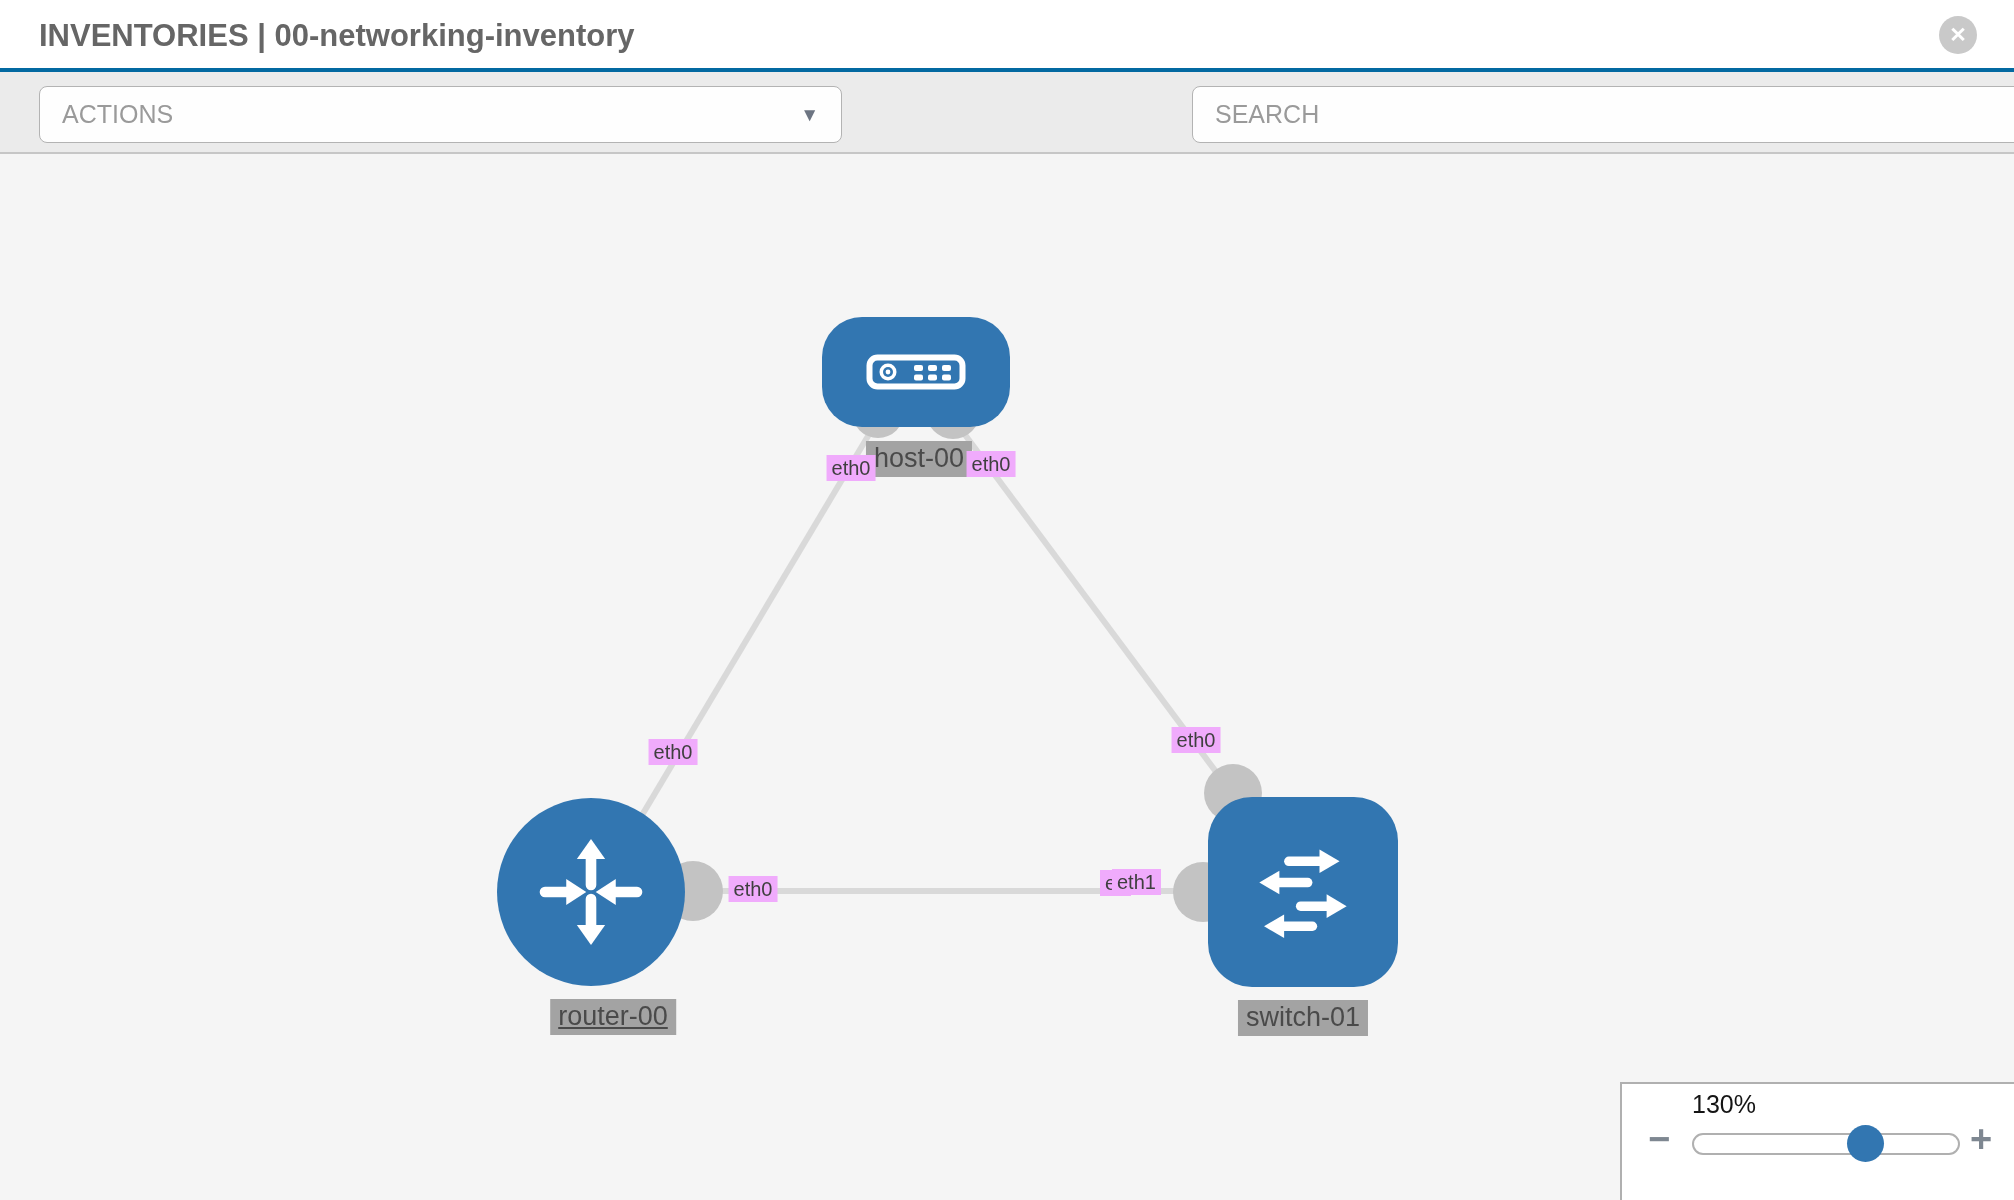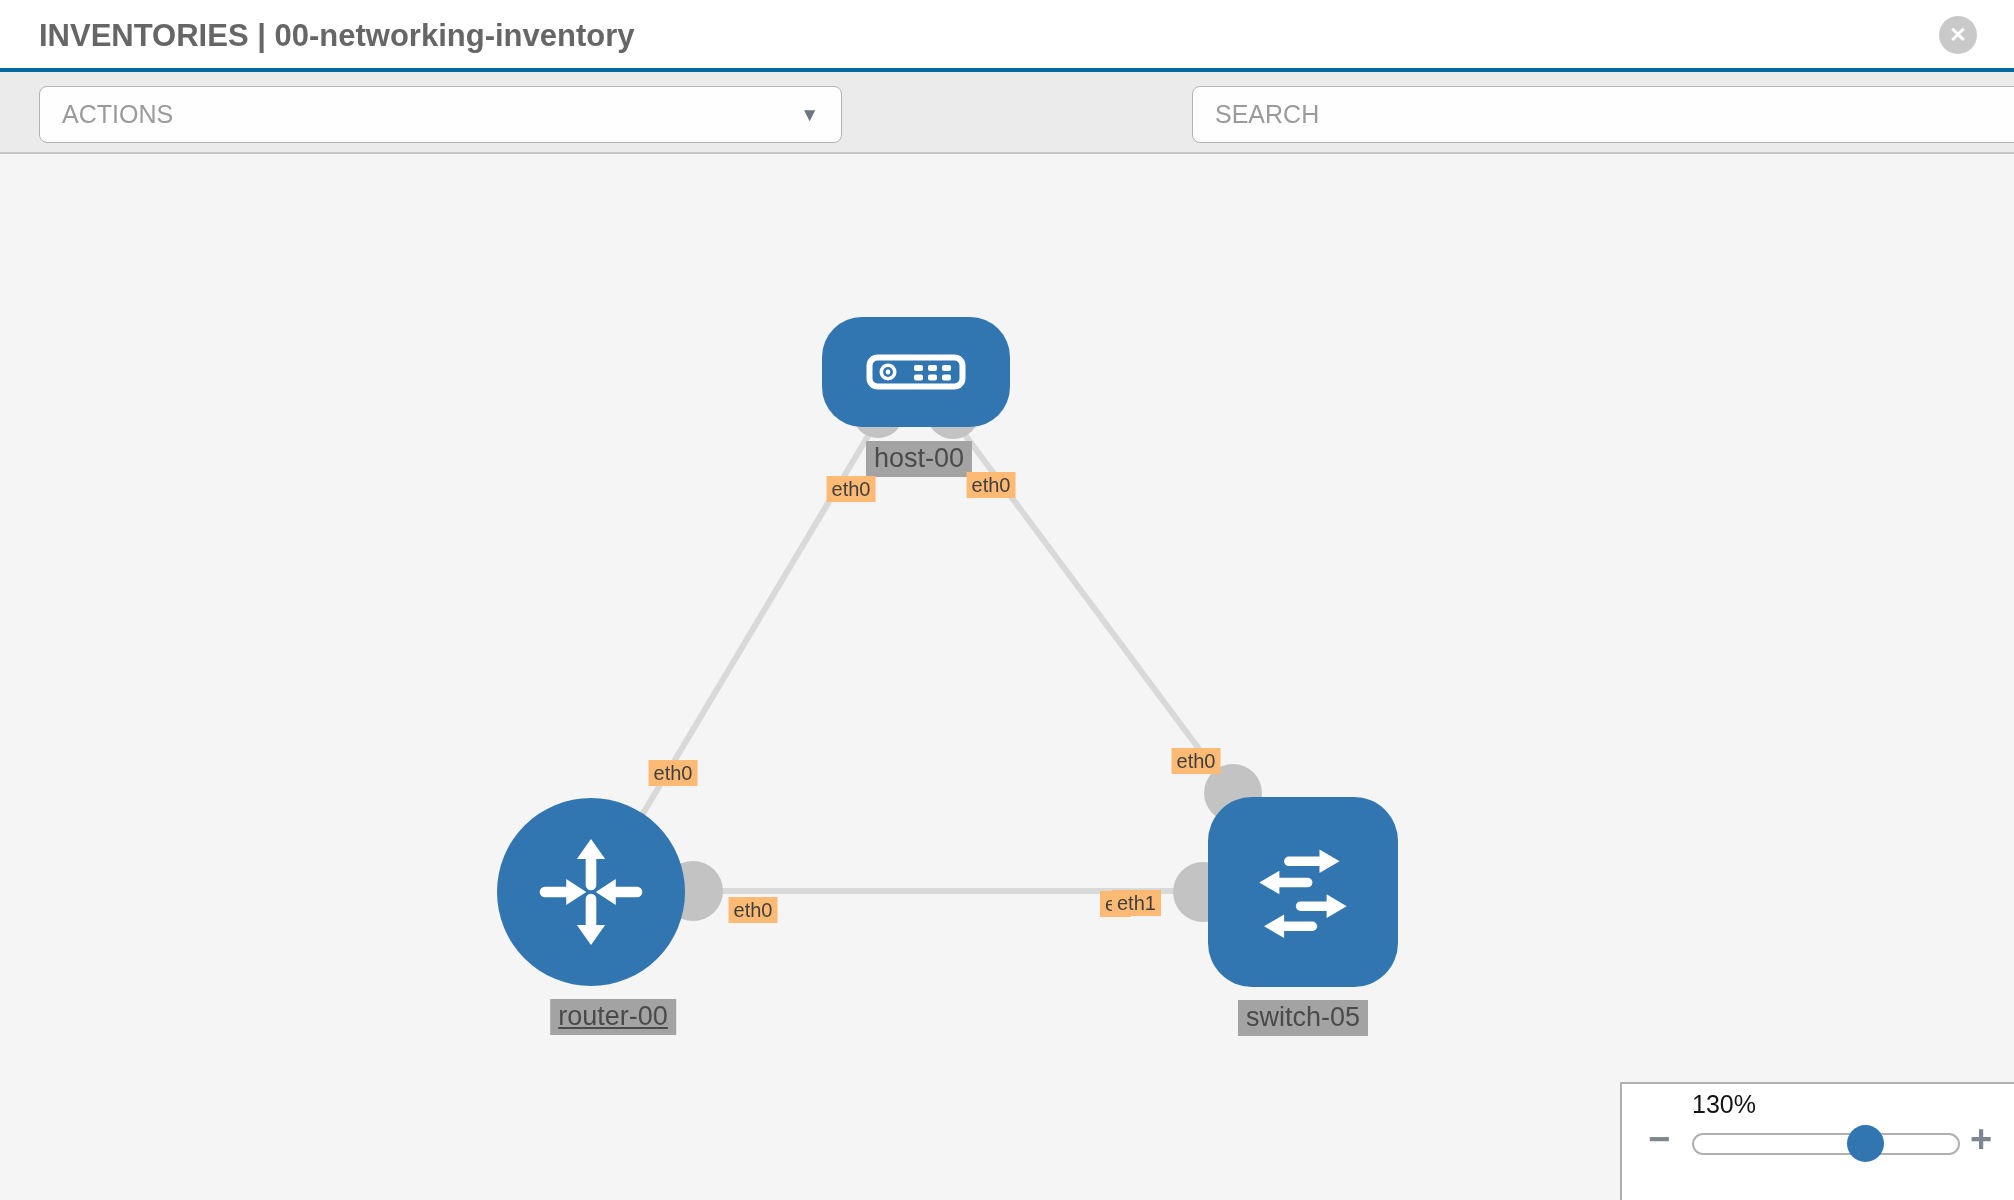--- a/index.html
+++ b/index.html
@@ -33,22 +33,22 @@
   .canvas{position:absolute;top:154px;left:0;width:2014px;height:1046px;background:#f5f5f5;}
   .links-svg{position:absolute;top:0;left:0;z-index:1;}
   .node{position:absolute;background:#3276b1;display:flex;align-items:center;justify-content:center;
         z-index:2;cursor:pointer;}
   .node-host{left:822px;top:163px;width:188px;height:110px;border-radius:40px;}
   .node-router{left:497px;top:644px;width:188px;height:188px;border-radius:50%;}
   .node-switch{left:1208px;top:643px;width:190px;height:190px;border-radius:44px;}
 
   .nlabel{position:absolute;background:#a3a3a3;color:#4a4a4a;font-size:27px;padding:3px 8px;
           transform:translateX(-50%);white-space:nowrap;z-index:3;line-height:1.1;}
-  .plabel{position:absolute;background:#fdba74;color:#3f3f3f;font-size:20px;padding:2px 5px;
-          transform:translateX(-50%);white-space:nowrap;z-index:3;line-height:1.1;margin-top:21px;}
+  .plabel{position:absolute;background:#f0abfc;color:#3f3f3f;font-size:20px;padding:2px 5px;
+          transform:translateX(-50%);white-space:nowrap;z-index:3;line-height:1.1;}
   .plabel.anchored{transform:none;}
   .lbl-host{left:919px;top:287px;}
   .lbl-router{left:613px;top:845px;text-decoration:underline;}
   .lbl-switch{left:1303px;top:846px;}
   .eth-host-left{left:851px;top:301px;}
   .eth-host-right{left:991px;top:297px;}
   .eth-l1-router{left:673px;top:585px;}
   .eth-l2-switch{left:1196px;top:573px;}
   .eth-l3-router{left:753px;top:722px;}
   .eth-l3-back{left:1100px;top:716px;z-index:3;}
@@ -170,21 +170,21 @@
           <line x1="48" y1="62" x2="72" y2="62"></line>
           <polygon points="87,62 70,52 70,72" stroke="none"></polygon>
           <line x1="58" y1="79" x2="32" y2="79"></line>
           <polygon points="17,79 34,69 34,89" stroke="none"></polygon>
         </g>
       </svg>
     </div>
 
     <div class="nlabel lbl-host">host-00</div>
     <div class="nlabel lbl-router">router-00</div>
-    <div class="nlabel lbl-switch">switch-05</div>
+    <div class="nlabel lbl-switch">switch-01</div>
 
     <div class="plabel eth-host-left">eth0</div>
     <div class="plabel eth-host-right">eth0</div>
     <div class="plabel eth-l1-router">eth0</div>
     <div class="plabel eth-l2-switch">eth0</div>
     <div class="plabel eth-l3-router">eth0</div>
     <div class="plabel anchored eth-l3-back">etl</div>
     <div class="plabel anchored eth-l3-front">eth1</div>
   </div>
 

